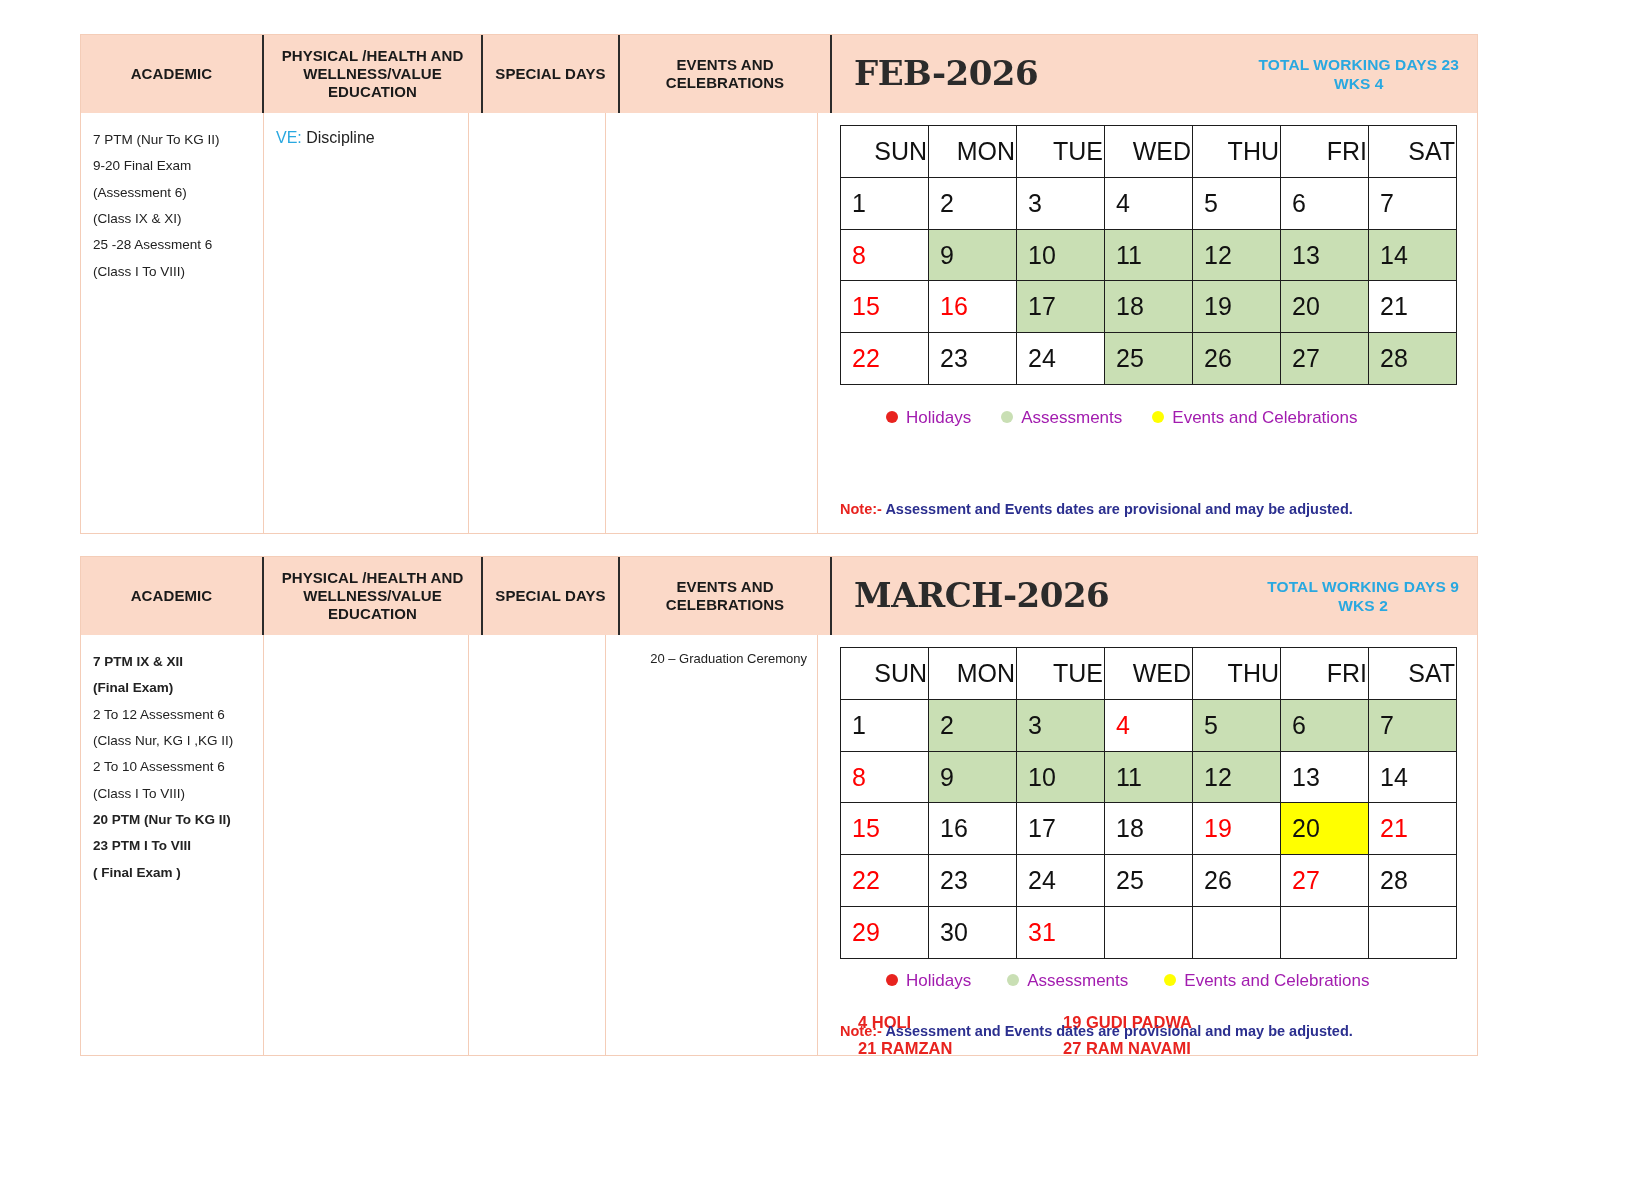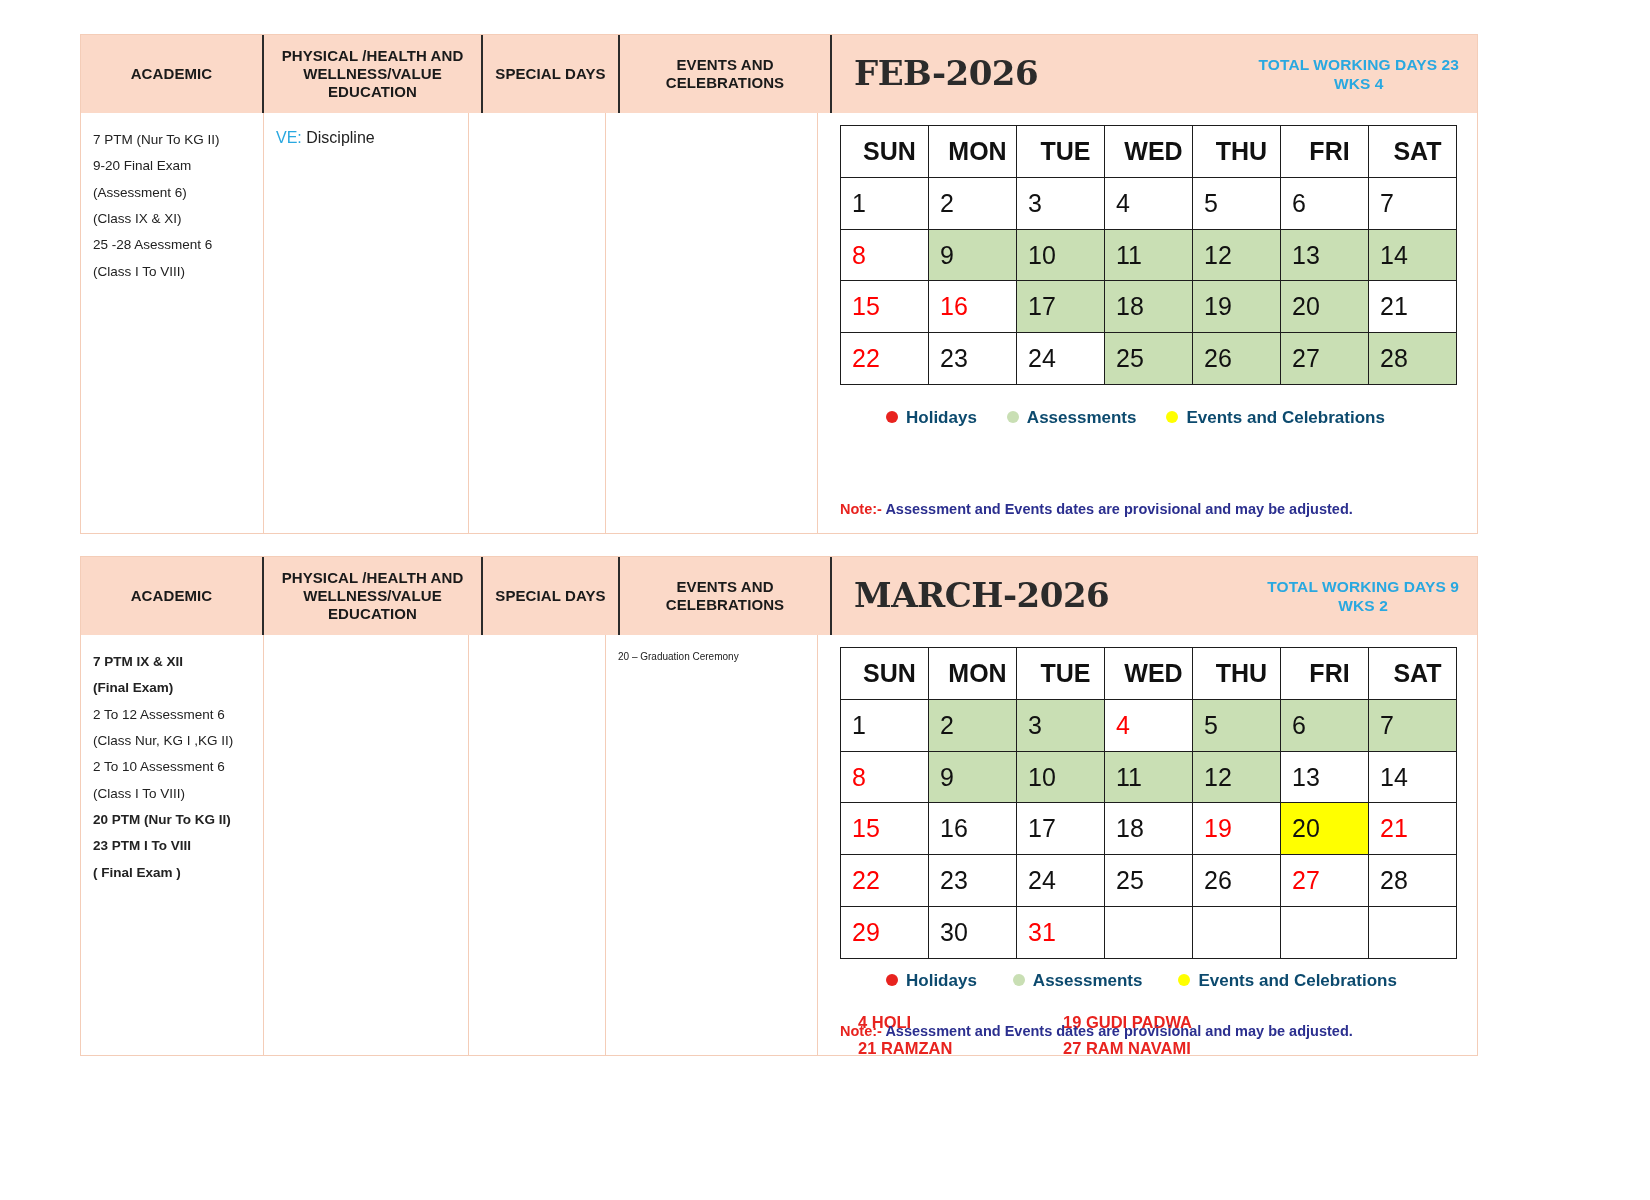--- a/index.html
+++ b/index.html
@@ -92,60 +92,59 @@
   .b-academic { width: 183px; }
   .b-physical { width: 205px; }
   .b-special  { width: 137px; }
   .b-events   { width: 212px; }
   .b-cal      { flex: 1; border-right: none; padding: 12px 20px 8px 22px; position: relative; }
 
   .acad-line { white-space: nowrap; }
   .acad-line.bold { font-weight: bold; }
   .ve-label { color: #29a8e0; font-weight: normal; }
   .ve-line { font-size: 16px; line-height: 1.4; }
-  .events-line { font-size: 10px; line-height: 1.6; white-space: nowrap; }
+  .events-line { font-size: 13px; line-height: 1.6; white-space: nowrap; text-align: right; }
 
   
   table.cal {
     border-collapse: collapse;
     width: 100%;
     table-layout: fixed;
   }
   table.cal td, table.cal th {
     border: 1.6px solid #1d1d1d;
     height: 42px;
     font-size: 25px;
     font-weight: normal;
     color: #111;
     text-align: left;
     padding-left: 11px;
     box-sizing: border-box;
     background: #ffffff;
   }
   table.cal th {
     font-size: 25px;
-    font-weight: bold;
-    text-align: center;
+    font-weight: normal;
+    text-align: right;
     padding-left: 11px;
     height: 42px;
   }
   table.cal td.assess { background: #c9dfb4; }
   table.cal td.event  { background: #ffff00; }
   table.cal td.empty  { background: #ffffff; }
   .d-red { color: #ff0000; }
 
   
   .legend {
     display: flex;
     align-items: flex-start;
     gap: 30px;
     margin: 16px 0 0 46px;
     font-size: 17px;
-    color: #0c4a6e;
-    font-weight: bold;
+    color: #a21caf;
   }
   .legend.tight { margin-top: 5px; margin-left: 46px; gap: 36px; }
   .legend-item { display: flex; align-items: center; gap: 8px; white-space: nowrap; }
   .dot { width: 12px; height: 12px; border-radius: 50%; display: inline-block; }
   .dot.red   { background: #e8231f; }
   .dot.green { background: #c9dfb4; }
   .dot.yellow{ background: #ffff00; }
 
   
   .holidays {

